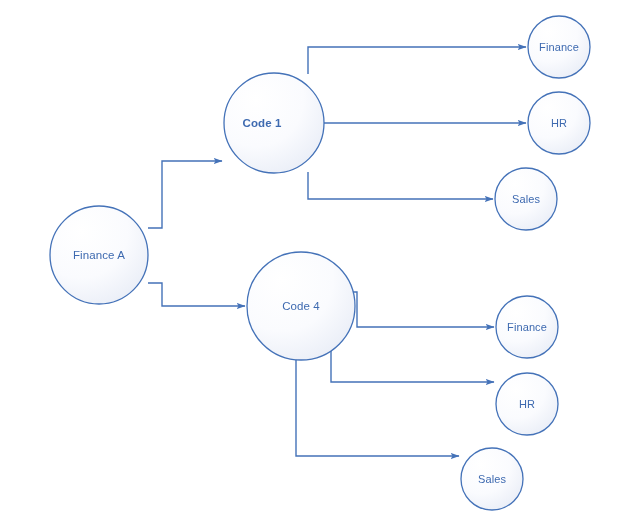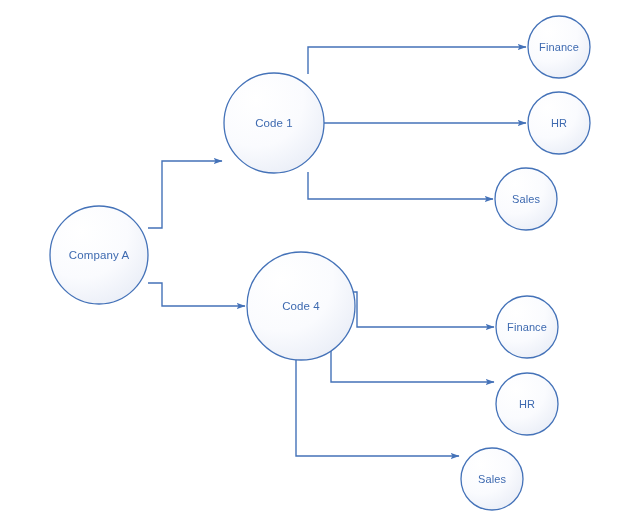--- a/index.html
+++ b/index.html
@@ -76,22 +76,22 @@
       <circle cx="301" cy="306" r="54" fill="url(#node-sheen)" stroke="#4472b8" stroke-width="1.3"></circle>
       <circle cx="559" cy="47" r="31" fill="url(#node-sheen)" stroke="#4472b8" stroke-width="1.3"></circle>
       <circle cx="559" cy="123" r="31" fill="url(#node-sheen)" stroke="#4472b8" stroke-width="1.3"></circle>
       <circle cx="526" cy="199" r="31" fill="url(#node-sheen)" stroke="#4472b8" stroke-width="1.3"></circle>
       <circle cx="527" cy="327" r="31" fill="url(#node-sheen)" stroke="#4472b8" stroke-width="1.3"></circle>
       <circle cx="527" cy="404" r="31" fill="url(#node-sheen)" stroke="#4472b8" stroke-width="1.3"></circle>
       <circle cx="492" cy="479" r="31" fill="url(#node-sheen)" stroke="#4472b8" stroke-width="1.3"></circle>
     </g>
   </svg>
 
-  <div class="node-label big" style="left:99px;  top:255px;">Company A</div>
-  <div class="node-label big" style="left:274px; top:123px;">Code 1</div>
+  <div class="node-label big" style="left:99px;  top:255px;">Finance A</div>
+  <div class="node-label big" style="left:262px; top:123px;font-weight:bold;">Code 1</div>
   <div class="node-label big" style="left:301px; top:306px;">Code 4</div>
   <div class="node-label" style="left:559px; top:47px;">Finance</div>
   <div class="node-label" style="left:559px; top:123px;">HR</div>
   <div class="node-label" style="left:526px; top:199px;">Sales</div>
   <div class="node-label" style="left:527px; top:327px;">Finance</div>
   <div class="node-label" style="left:527px; top:404px;">HR</div>
   <div class="node-label" style="left:492px; top:479px;">Sales</div>
 
 </div>
 

